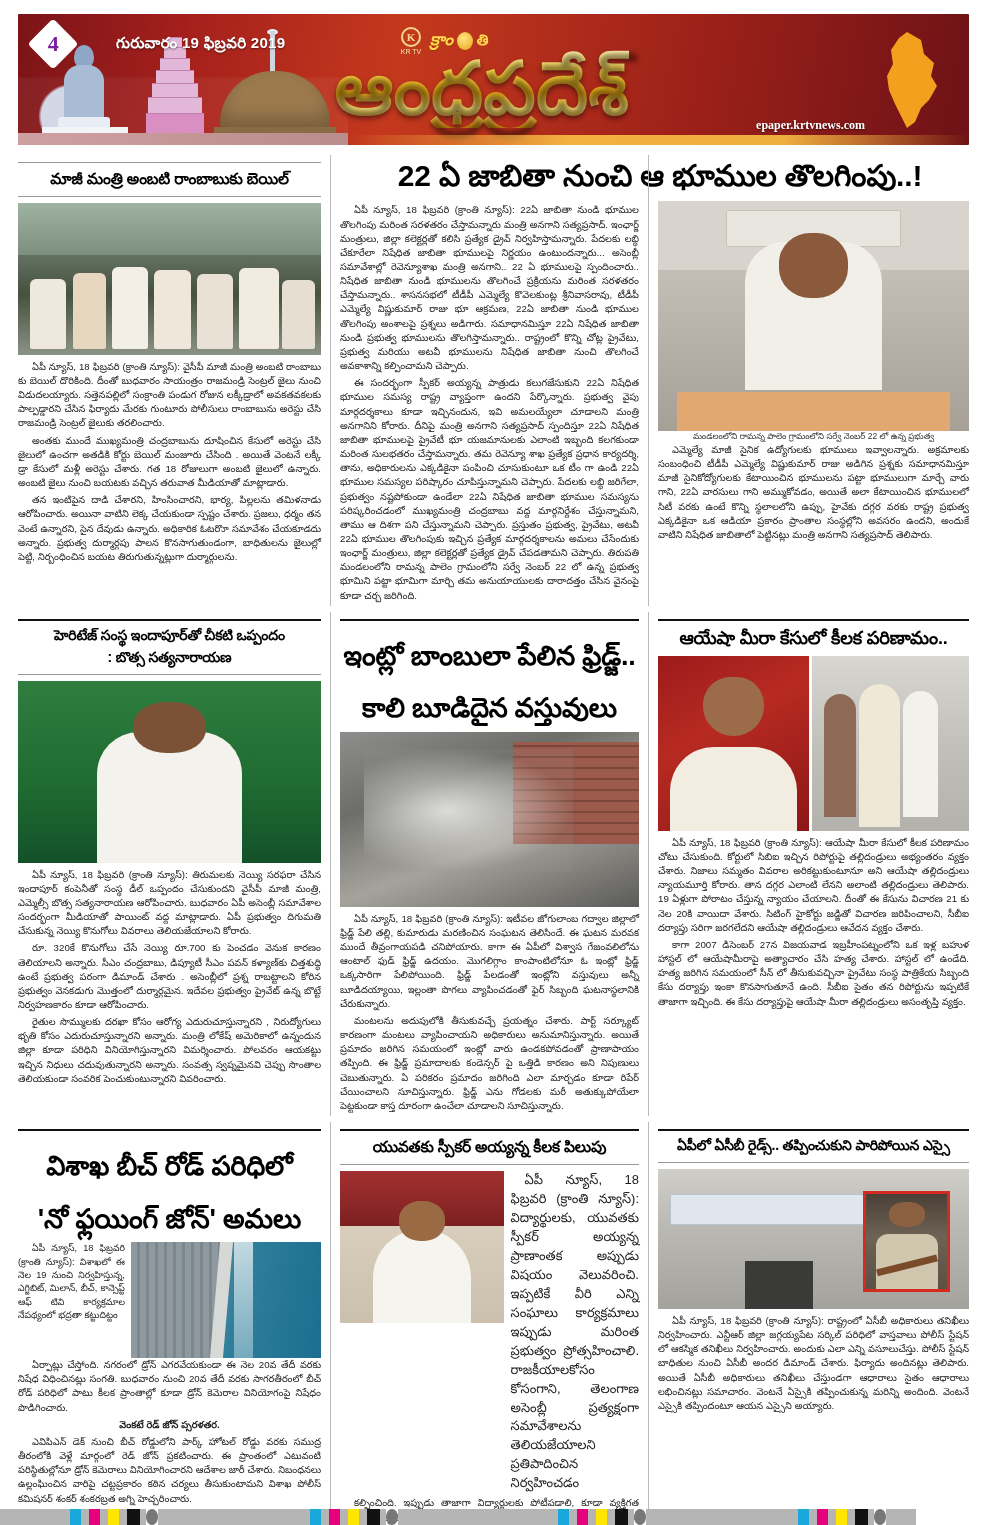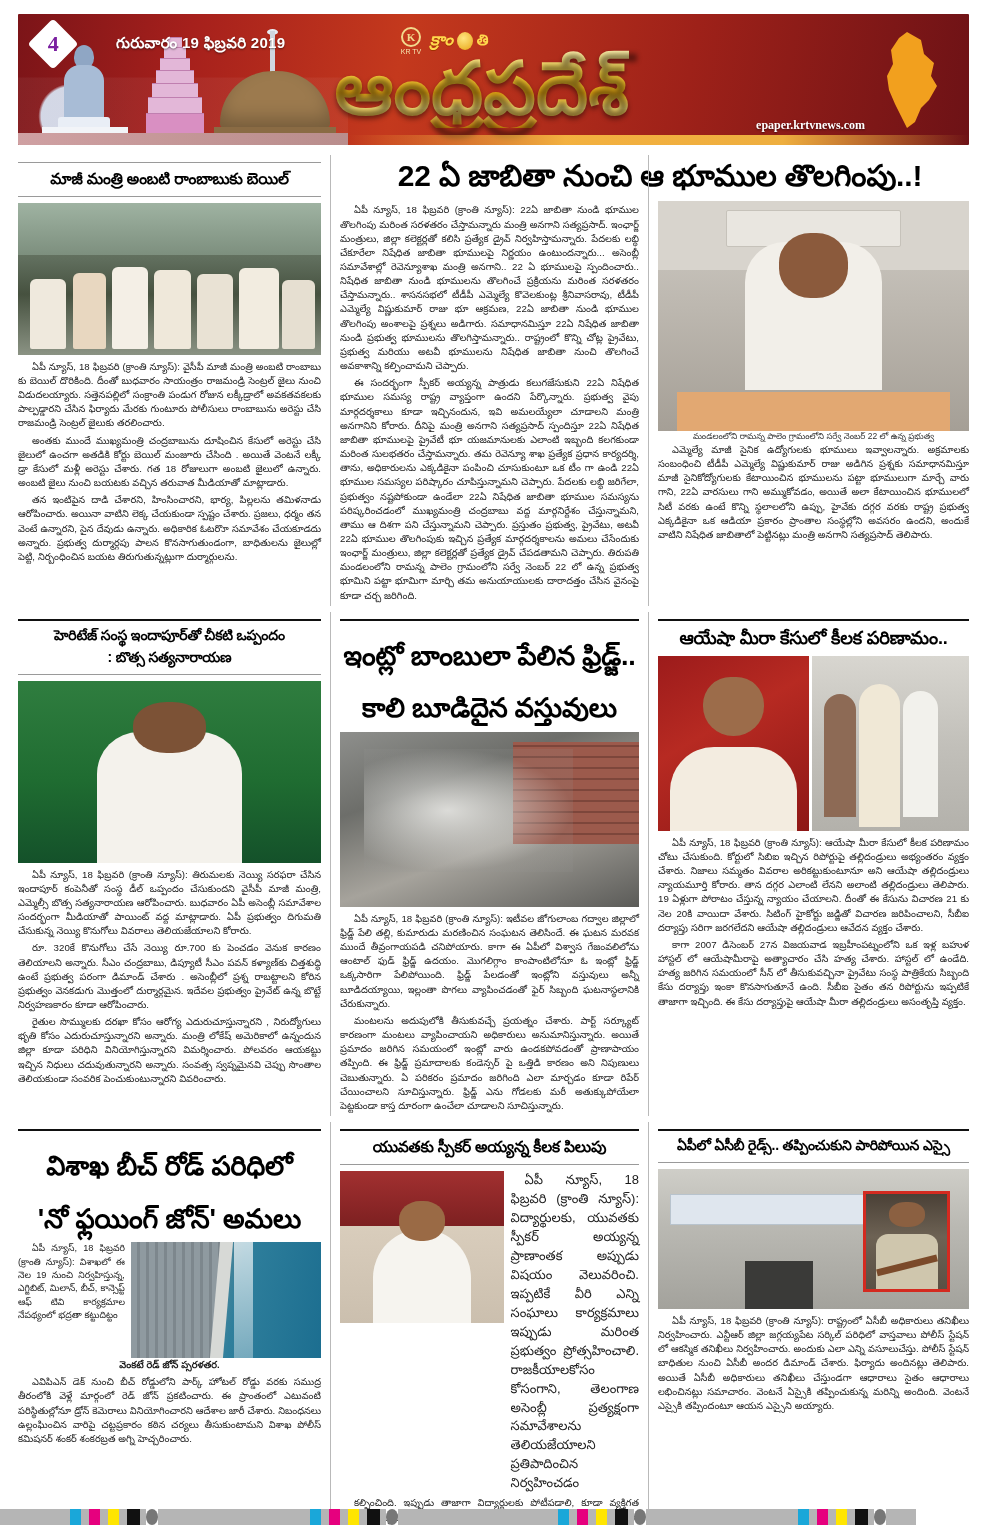--- a/index.html
+++ b/index.html
@@ -378,20 +378,21 @@
             <p class="body" style="text-align:justify;font-size:9.2px;">ఏపీ న్యూస్, 18 ఫిబ్రవరి (క్రాంతి న్యూస్): విశాఖలో ఈ నెల 19 నుంచి నిర్వహిస్తున్న, ఎగ్జిబిట్, మిలాన్, బీచ్, కాన్సెప్ట్ ఆఫ్ టివి కార్యక్రమాల నేపథ్యంలో భద్రతా కట్టుదిట్టం</p>
           </div>
           <div style="width:64%;">
             <div class="photo ph-beach" style="width:100%;height:116px;">
               <div class="city"></div>
                 <div class="road"></div>
                 <div class="surf"></div>
             </div>
           </div>
         </div>
+        <p class="body">ఏర్పాట్లు చేస్తోంది. నగరంలో డ్రోన్ ఎగరవేయకుండా ఈ నెల 20వ తేదీ వరకు నిషేధ విధించినట్లు సంగతి. బుధవారం నుంచి 20వ తేదీ వరకు సాగరతీరంలో బీచ్ రోడ్ పరిధిలో పాటు కీలక ప్రాంతాల్లో కూడా డ్రోన్ కెమెరాల వినియోగంపై నిషేధం పొడిగించారు.</p>
         <p class="body nind" style="text-align:center;font-weight:bold;">వెంకటే రెడ్ జోన్ ప్సరళతర.</p>
         <p class="body">ఎవిపిఎన్ డెక్ నుంచి బీచ్ రోడ్డులోని పార్క్ హోటల్ రోడ్డు వరకు సముద్ర తీరంలోకి వెళ్లే మార్గంలో రెడ్ జోన్ ప్రకటించారు. ఈ ప్రాంతంలో ఎటువంటి పరిస్థితుల్లోనూ డ్రోన్ కెమెరాలు వినియోగించారని ఆదేశాల జారీ చేశారు. నిబంధనలు ఉల్లంఘించిన వారిపై చట్టప్రకారం కఠిన చర్యలు తీసుకుంటామని విశాఖ పోలీస్ కమిషనర్ శంకర్ శంకరబ్రత అగ్ని హెచ్చరించారు.</p>
       </div>
 
       <div class="col c-mid">
         <div class="hr-thick"></div>
         <h2 class="head h-sm">యువతకు స్పీకర్ అయ్యన్న కీలక పిలుపు</h2>
         <div class="hr-thin"></div>
         <div style="display:flex;gap:7px;margin-top:4px;">
           <div style="width:56%;">

